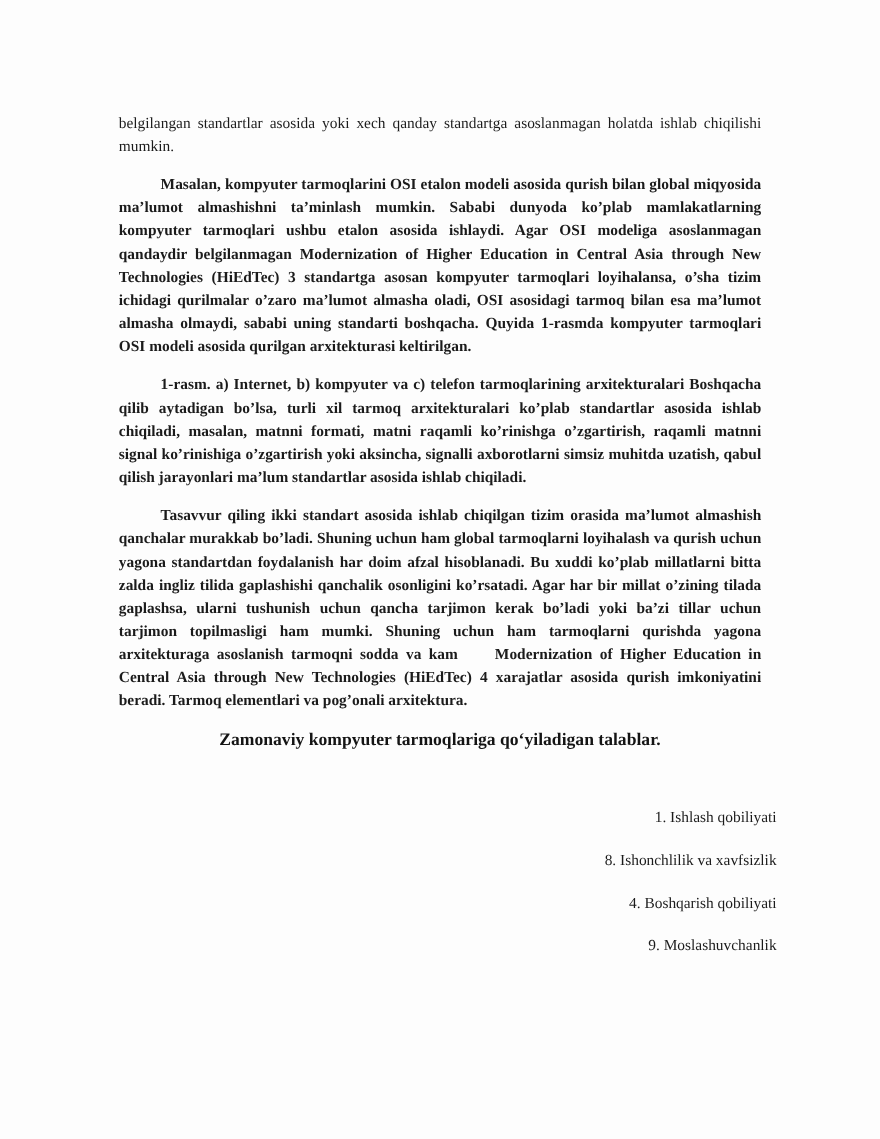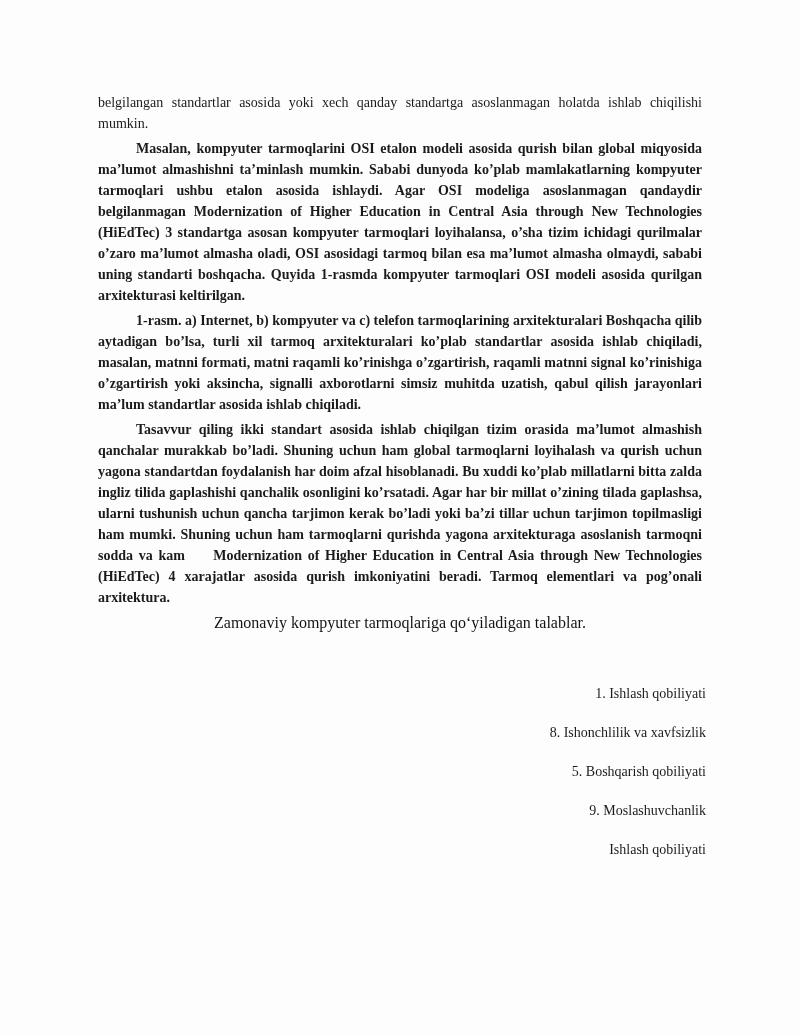--- a/index.html
+++ b/index.html
@@ -22,33 +22,33 @@
     position: absolute;
     left: 94px;
     top: 88px;
     width: 612px;
     font-family: "Liberation Serif", "DejaVu Serif", serif;
     font-size: 14px;
     line-height: 21px;
     color: #1b1b1b;
   }
   p.para {
-    margin: 4px;
+    margin: 14px;
     text-align: justify;
   }
   p.para.indent {
     text-indent: 38px;
     font-weight: bold;
   }
   h2.heading {
     margin: 0;
     padding: 0;
     font-size: 16px;
     line-height: 21px;
-    font-weight: normal;
+    font-weight: bold;
     text-align: center;
     color: #141414;
   }
   .doc-list {
     margin-top: 50px;
   }
   .doc-list p {
     margin: 0 0 18px 0;
     text-align: right;
   }
@@ -65,19 +65,18 @@
 
     <p class="para indent">1-rasm. a) Internet, b) kompyuter va c) telefon tarmoqlarining arxitekturalari Boshqacha qilib aytadigan bo’lsa, turli xil tarmoq arxitekturalari ko’plab standartlar asosida ishlab chiqiladi, masalan, matnni formati, matni raqamli ko’rinishga o’zgartirish, raqamli matnni signal ko’rinishiga o’zgartirish yoki aksincha, signalli axborotlarni simsiz muhitda uzatish, qabul qilish jarayonlari ma’lum standartlar asosida ishlab chiqiladi.</p>
 
     <p class="para indent">Tasavvur qiling ikki standart asosida ishlab chiqilgan tizim orasida ma’lumot almashish qanchalar murakkab bo’ladi. Shuning uchun ham global tarmoqlarni loyihalash va qurish uchun yagona standartdan foydalanish har doim afzal hisoblanadi. Bu xuddi ko’plab millatlarni bitta zalda ingliz tilida gaplashishi qanchalik osonligini ko’rsatadi. Agar har bir millat o’zining tilada gaplashsa, ularni tushunish uchun qancha tarjimon kerak bo’ladi yoki ba’zi tillar uchun tarjimon topilmasligi ham mumki. Shuning uchun ham tarmoqlarni qurishda yagona arxitekturaga asoslanish tarmoqni sodda va kam &nbsp;&nbsp;&nbsp; Modernization of Higher Education in Central Asia through New Technologies (HiEdTec) 4 xarajatlar asosida qurish imkoniyatini beradi. Tarmoq elementlari va pog’onali arxitektura.</p>
 
     <h2 class="heading">Zamonaviy kompyuter tarmoqlariga qoʻyiladigan talablar.</h2>
 
     <div class="doc-list">
       <p>1. Ishlash qobiliyati</p>
       <p>8. Ishonchlilik va xavfsizlik</p>
-      <p>5. Boshqarish qobiliyati</p>
+      <p>4. Boshqarish qobiliyati</p>
       <p>9. Moslashuvchanlik</p>
-      <p>Ishlash qobiliyati</p>
     </div>
 
   </div>
 </div>
 
 </body></html>

